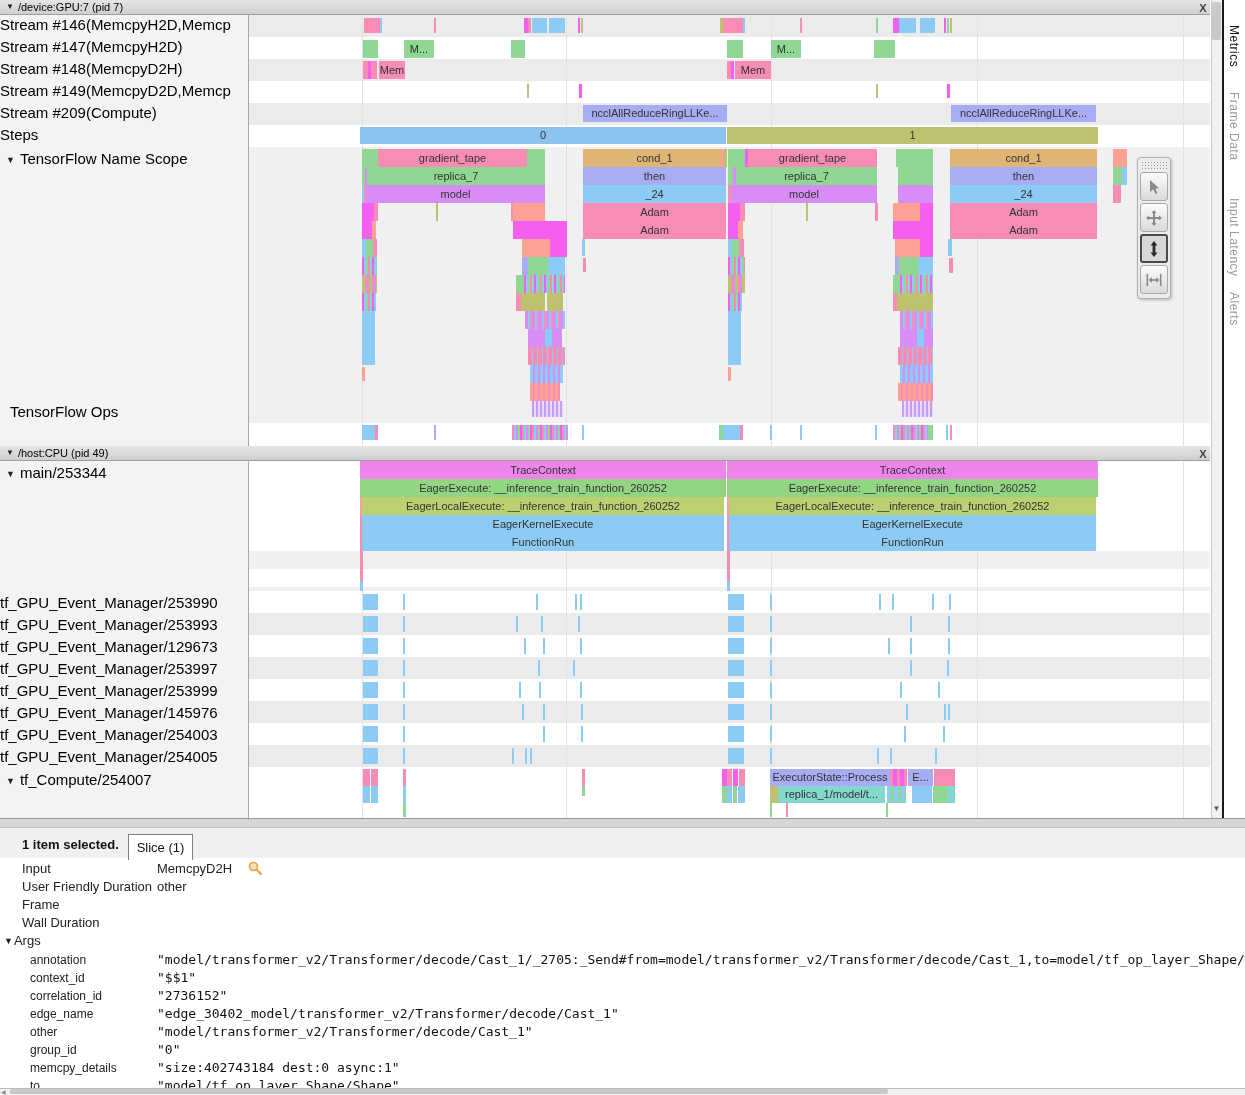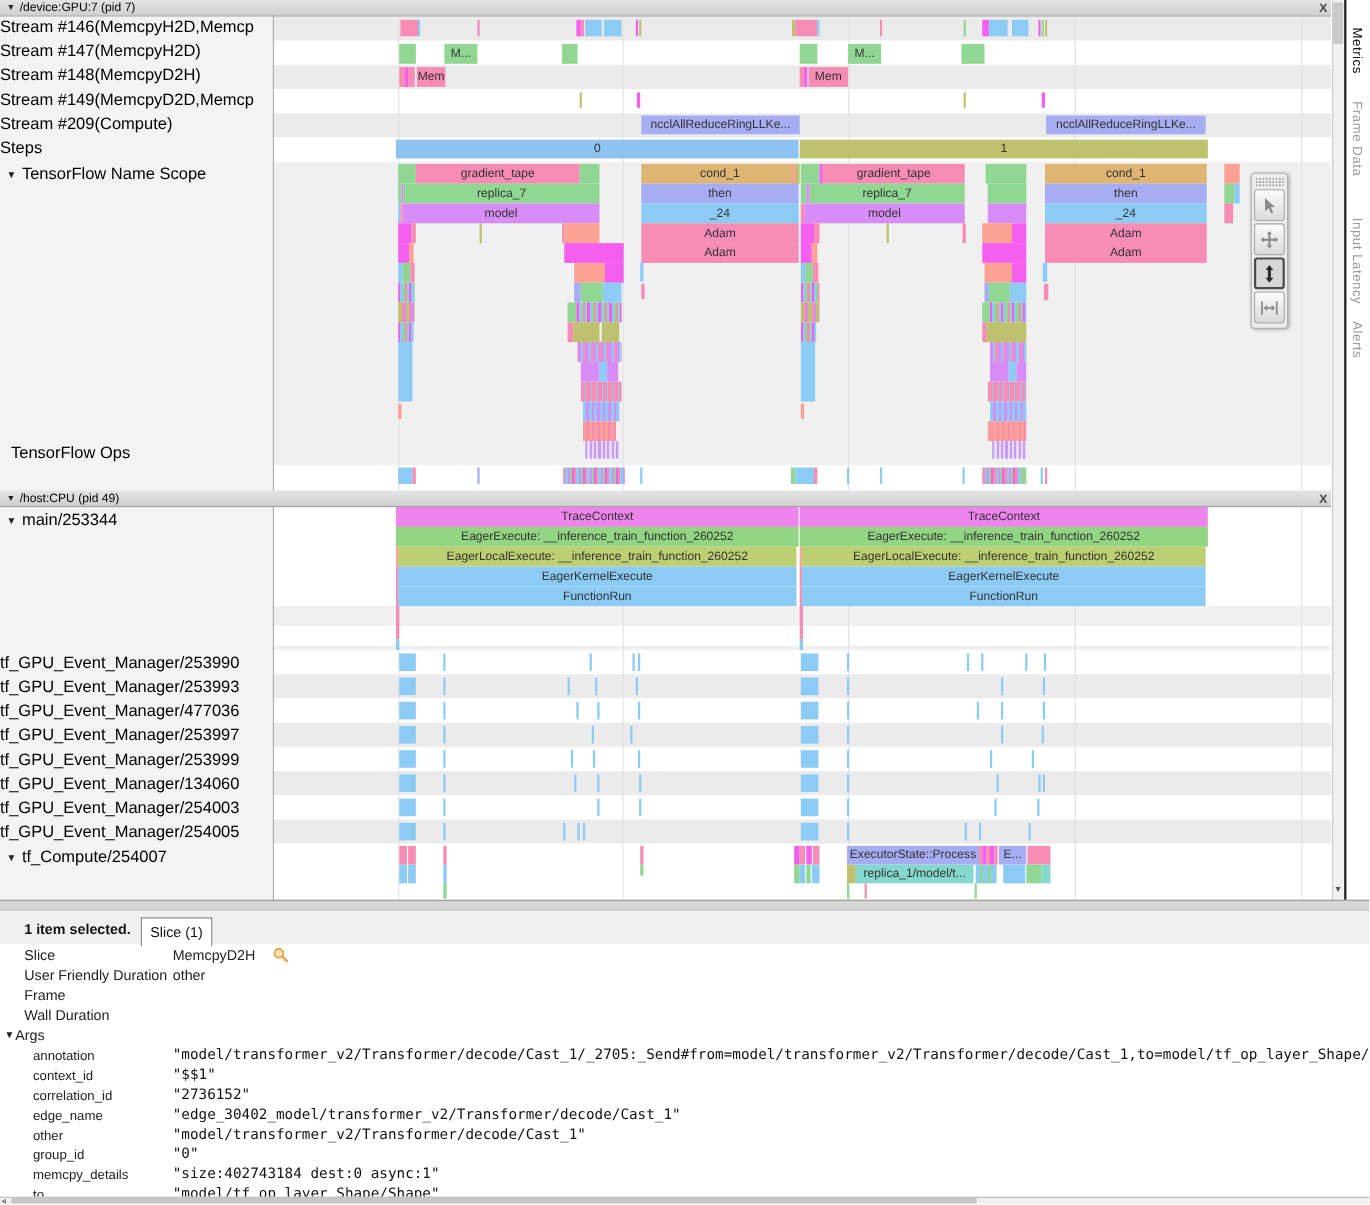--- a/index.html
+++ b/index.html
@@ -109,24 +109,24 @@
       <div class="track-label" style="top: 60px;"><span>Stream #148(MemcpyD2H)</span></div>
       <div class="track-label" style="top: 82px;"><span>Stream #149(MemcpyD2D,Memcp</span></div>
       <div class="track-label" style="top: 104px;"><span>Stream #209(Compute)</span></div>
       <div class="track-label" style="top: 126px;"><span>Steps</span></div>
       <div class="track-label" style="top: 150px; padding-left: 6px;"><span class="tri">▼</span><span>TensorFlow Name Scope</span></div>
       <div class="track-label" style="top: 403px; padding-left: 10px;"><span>TensorFlow Ops</span></div>
       <div class="track-label" style="top: 464px; padding-left: 6px;"><span class="tri">▼</span><span>main/253344</span></div>
       <div class="track-label" style="top: 771px; padding-left: 6px;"><span class="tri">▼</span><span>tf_Compute/254007</span></div>
       <div class="track-label" style="top: 594px;"><span>tf_GPU_Event_Manager/253990</span></div>
       <div class="track-label" style="top: 616px;"><span>tf_GPU_Event_Manager/253993</span></div>
-      <div class="track-label" style="top: 638px;"><span>tf_GPU_Event_Manager/477036</span></div>
+      <div class="track-label" style="top: 638px;"><span>tf_GPU_Event_Manager/129673</span></div>
       <div class="track-label" style="top: 660px;"><span>tf_GPU_Event_Manager/253997</span></div>
       <div class="track-label" style="top: 682px;"><span>tf_GPU_Event_Manager/253999</span></div>
-      <div class="track-label" style="top: 704px;"><span>tf_GPU_Event_Manager/134060</span></div>
+      <div class="track-label" style="top: 704px;"><span>tf_GPU_Event_Manager/145976</span></div>
       <div class="track-label" style="top: 726px;"><span>tf_GPU_Event_Manager/254003</span></div>
       <div class="track-label" style="top: 748px;"><span>tf_GPU_Event_Manager/254005</span></div>
     </div>
   <div id="bars">
       <div class="bar" style="left: 364px; top: 18px; width: 16px; height: 15px; background: rgb(247, 140, 181);"></div>
       <div class="bar" style="left: 380px; top: 18px; width: 2px; height: 15px; background: rgb(140, 203, 243);"></div>
       <div class="bar" style="left: 434px; top: 18px; width: 2px; height: 15px; background: rgb(247, 140, 181);"></div>
       <div class="bar" style="left: 524px; top: 18px; width: 4px; height: 15px; background: rgb(245, 95, 239);"></div>
       <div class="bar" style="left: 528px; top: 18px; width: 3px; height: 15px; background: rgb(247, 140, 181);"></div>
       <div class="bar" style="left: 532px; top: 18px; width: 15px; height: 15px; background: rgb(140, 203, 243);"></div>
@@ -460,21 +460,21 @@
       <div class="vtab" style="top: 292px;">Alerts</div>
     </div>
 
   <div class="splitter"></div>
 
   <div id="details">
     <div class="selstrip"></div>
     <div class="selcount">1 item selected.</div>
     <div class="slicetab">Slice (1)</div>
     <div id="dfields">
-        <div class="dlabel" style="top: 33px;">Slice</div>
+        <div class="dlabel" style="top: 33px;">Input</div>
         <div class="dvalue" style="top: 33px;">MemcpyD2H</div>
         <span class="mag" style="position: absolute; left: 248px; top: 33px;"><svg width="15" height="15" viewBox="0 0 15 15">
             <circle cx="5.5" cy="5.5" r="4" fill="#FBE3B8" stroke="#E8A33D" stroke-width="1.6"></circle>
             <line x1="8.5" y1="8.5" x2="13.5" y2="13.5" stroke="#E8A33D" stroke-width="2.2"></line>
           </svg></span>
         <div class="dlabel" style="top: 51px;">User Friendly Duration</div>
         <div class="dvalue" style="top: 51px;">other</div>
         <div class="dlabel" style="top: 69px;">Frame</div>
         <div class="dvalue" style="top: 69px;"></div>
         <div class="dlabel" style="top: 87px;">Wall Duration</div>

